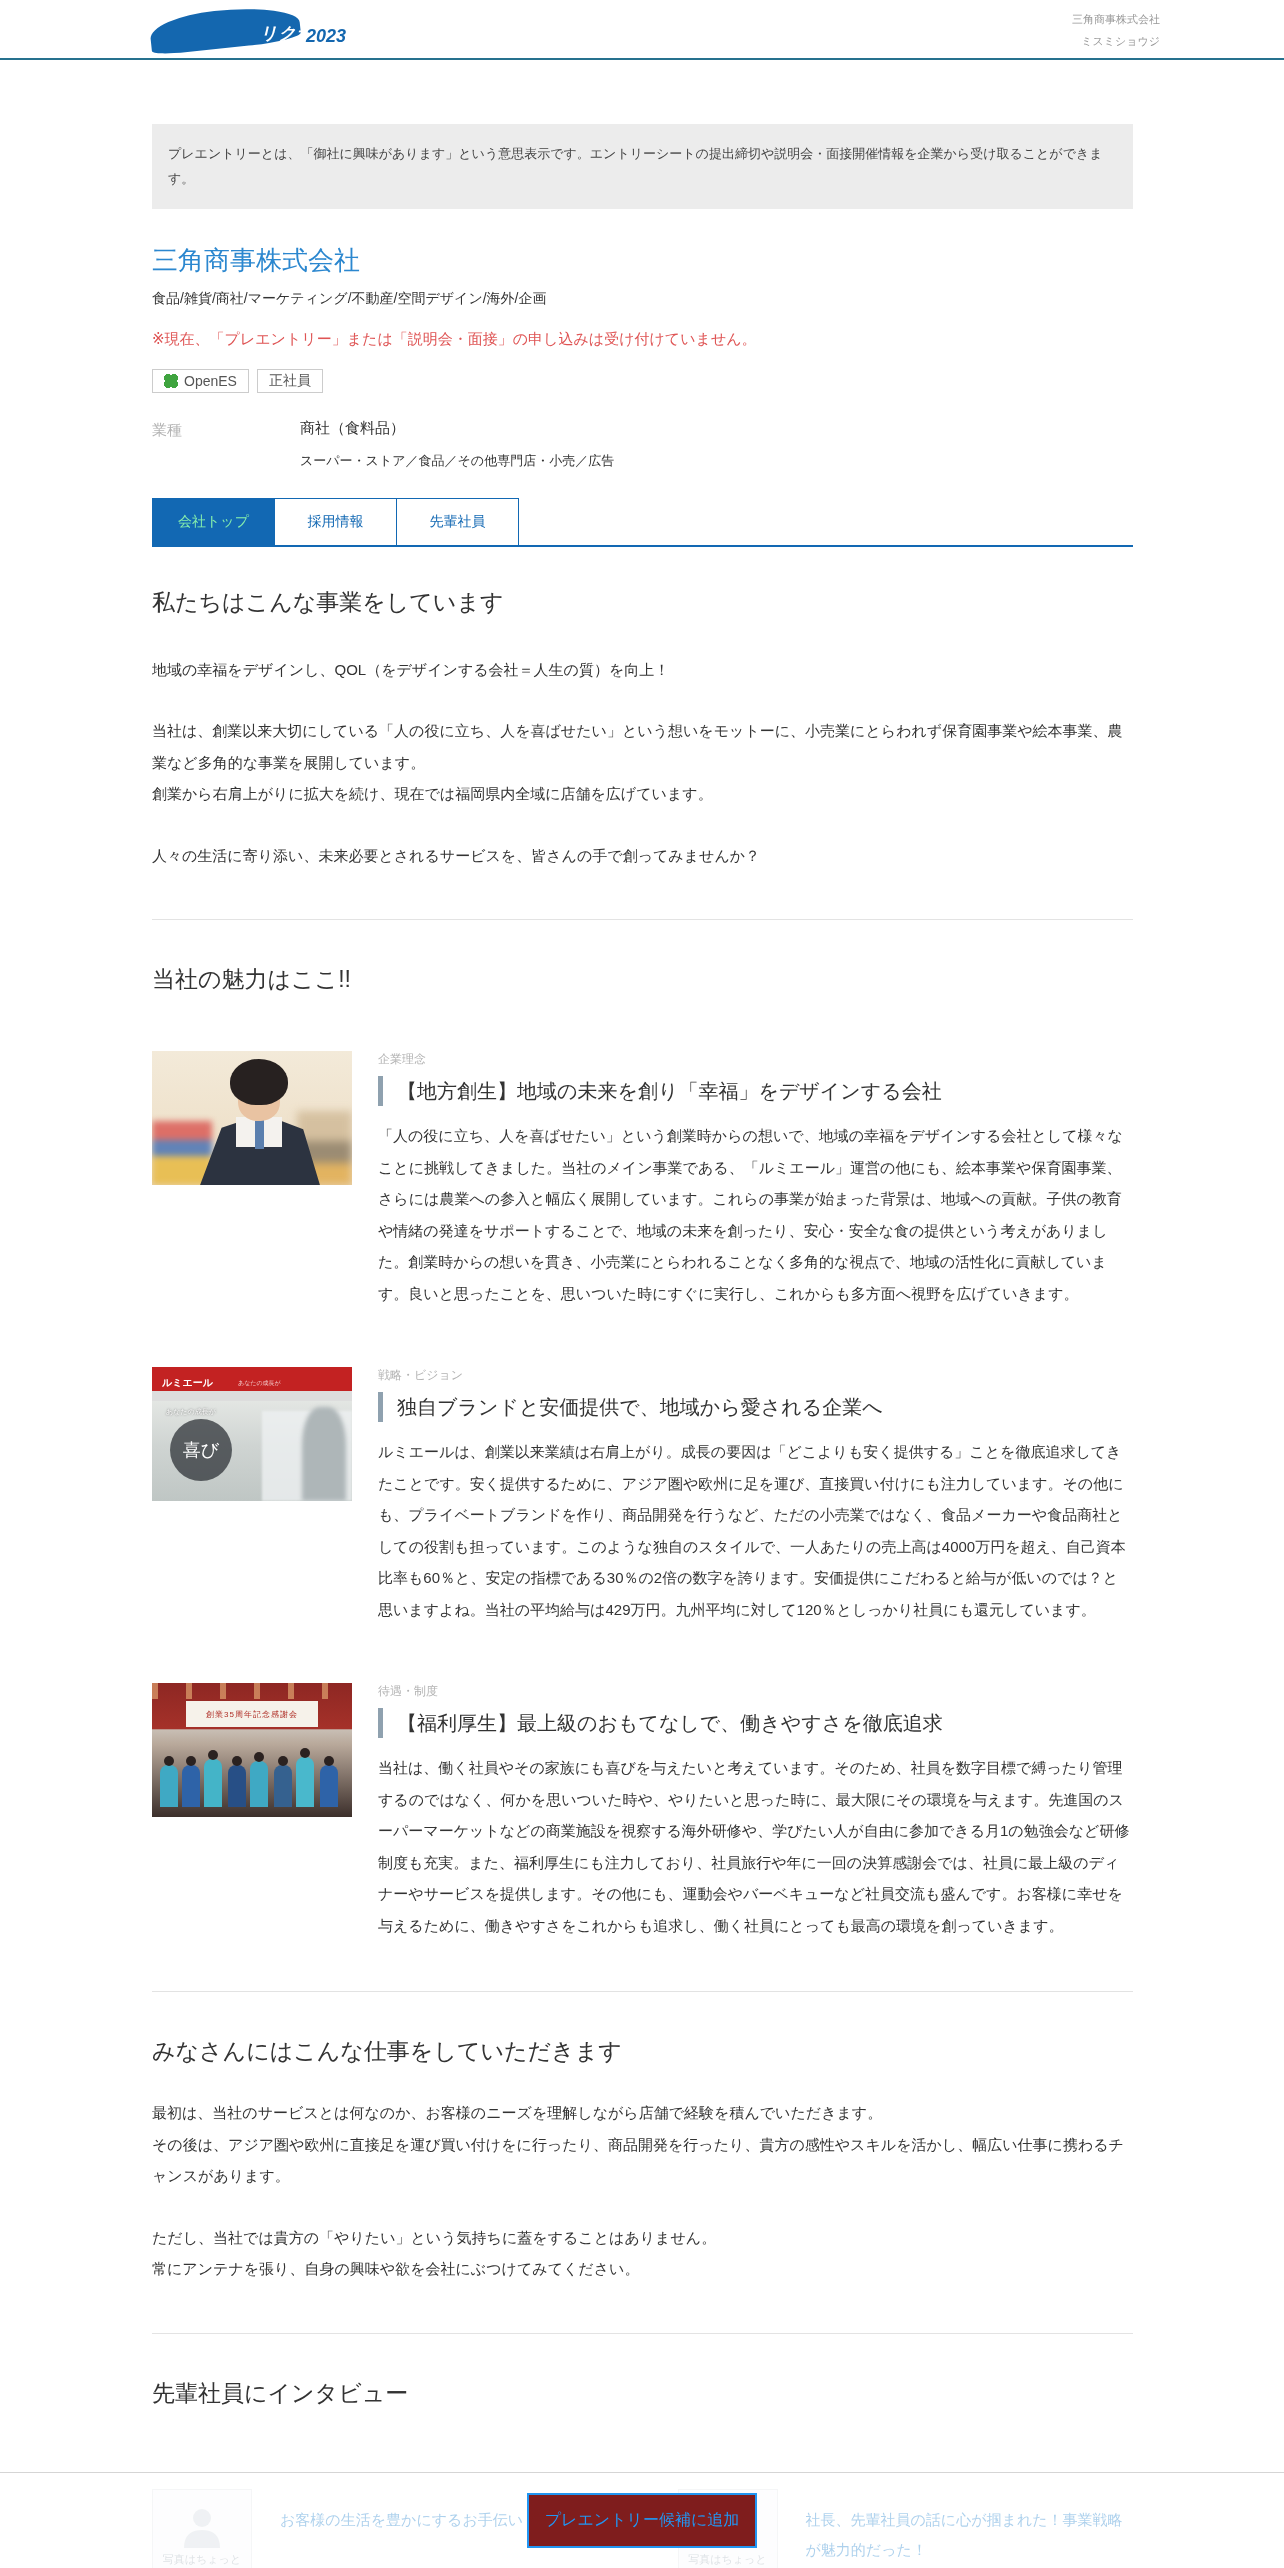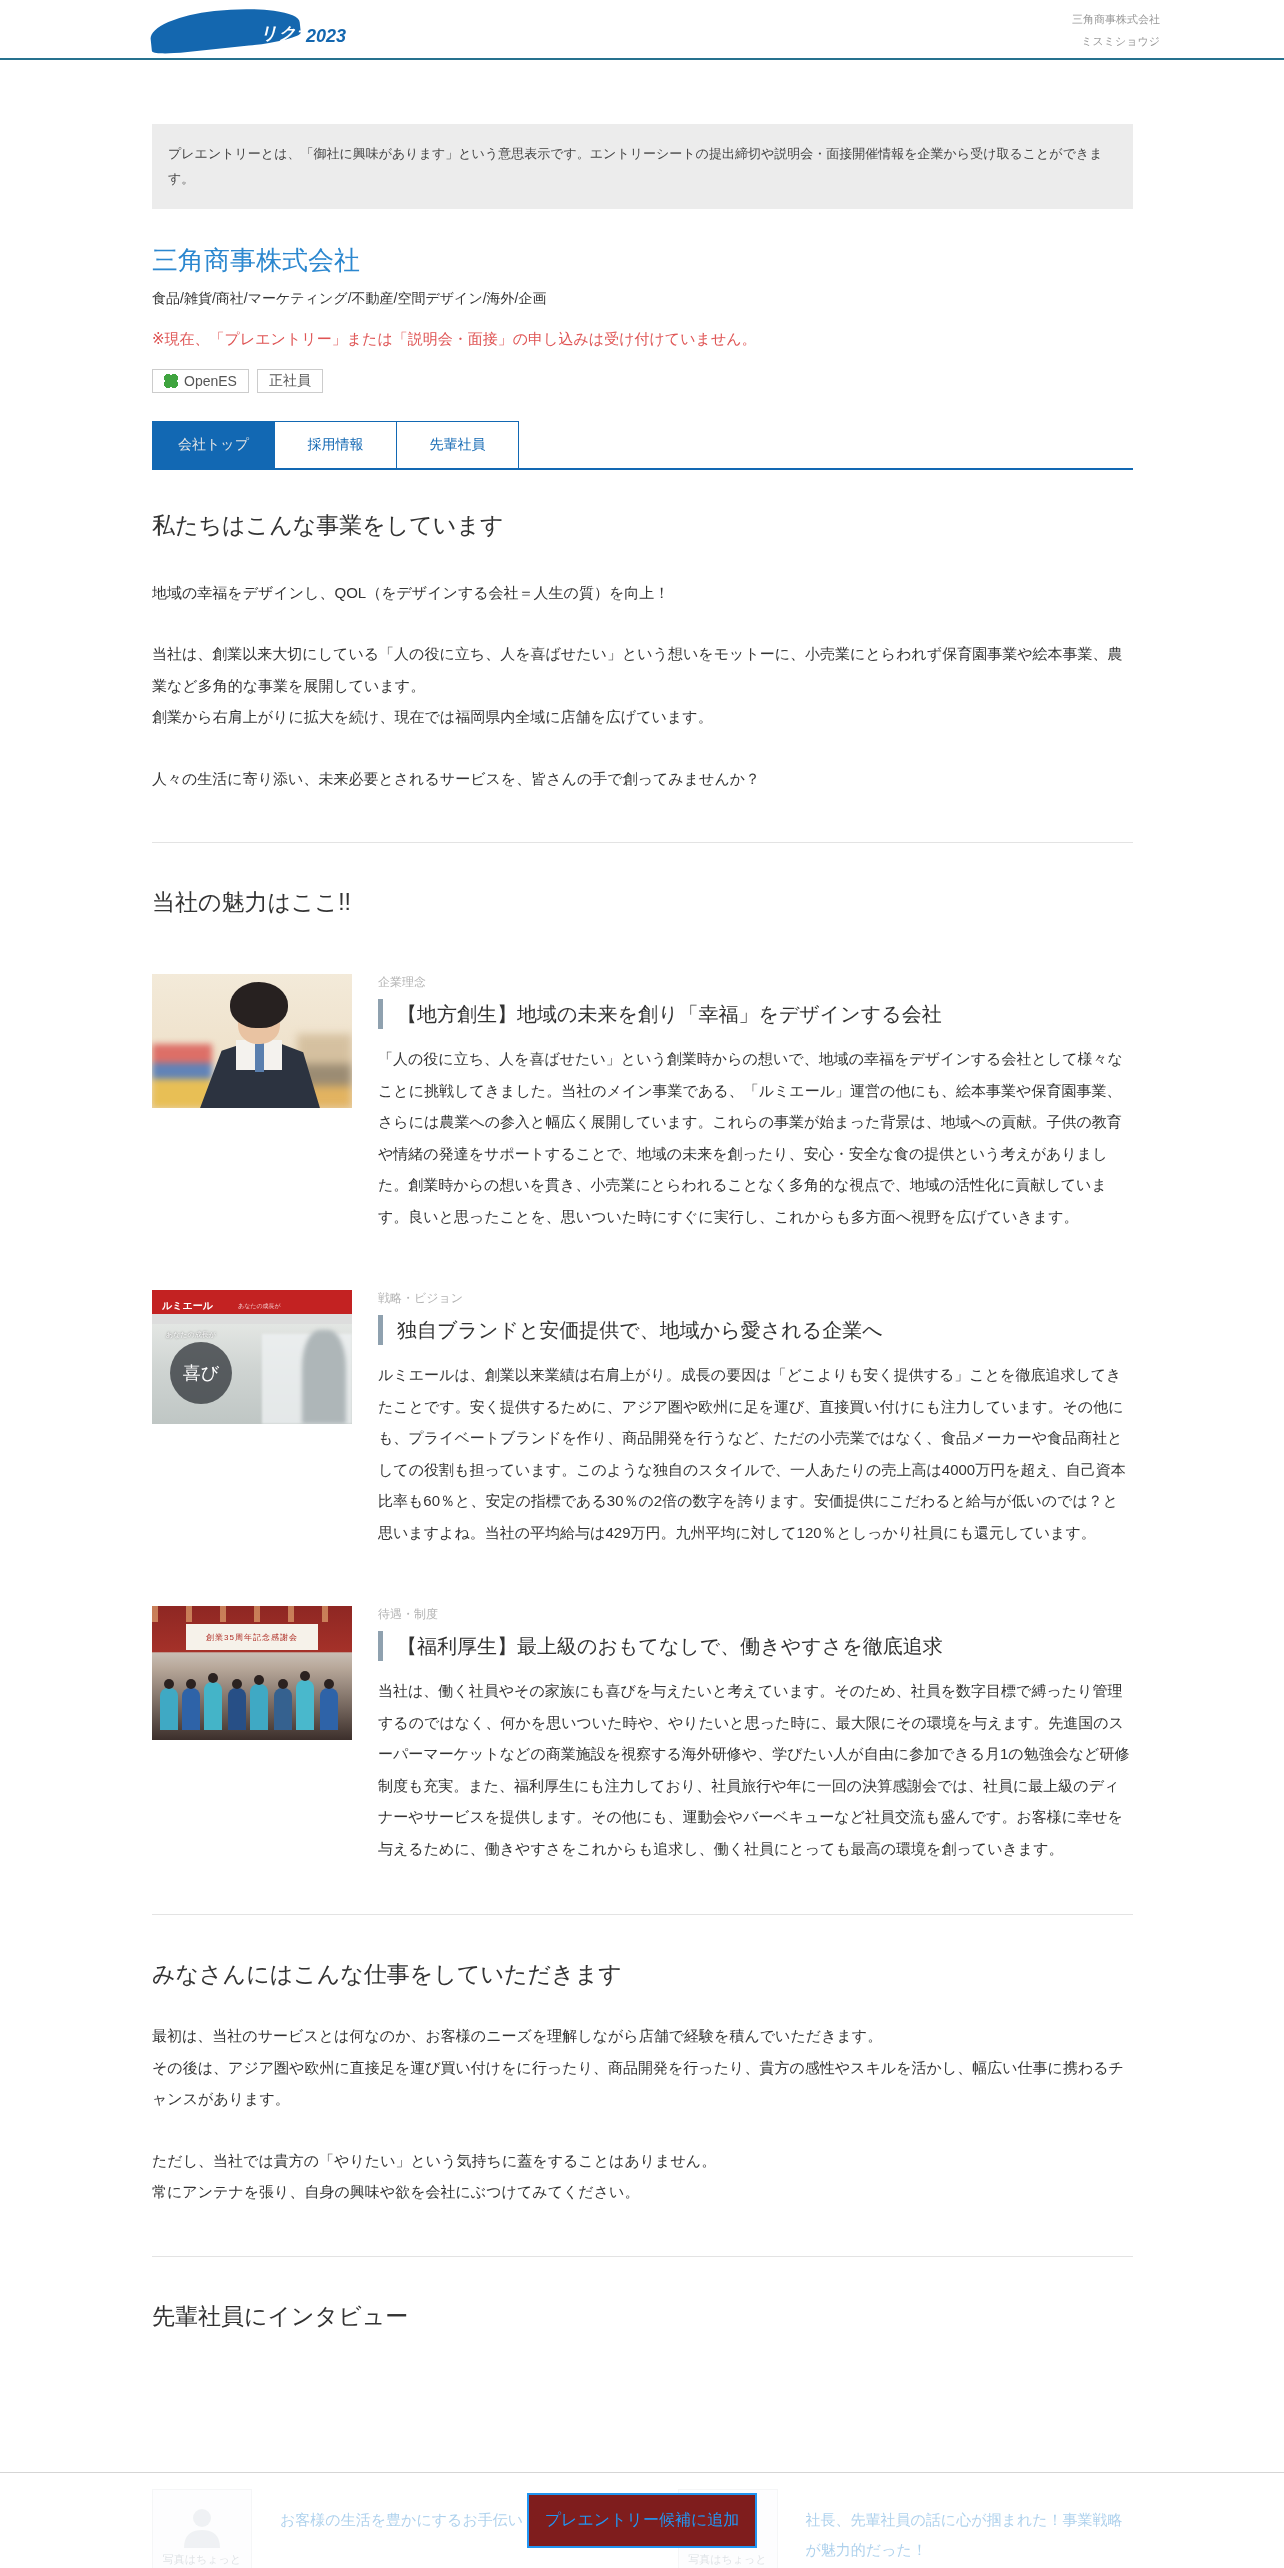--- a/index.html
+++ b/index.html
@@ -37,21 +37,21 @@
       radial-gradient(circle 4px at 10px 10px, #3fa43f 98%, transparent); }
   .detail-rows { margin-top:26px; }
   .detail-row { display:flex; margin-bottom:18px; }
   .detail-label { width:148px; font-size:15px; color:#b3b3b3; padding-top:2px; }
   .detail-value { font-size:15px; color:#333; }
   .detail-sub { margin-top:14px; font-size:13px; color:#333; }
   
   .tabs { margin-top:28px; display:flex; border-bottom:2px solid #1268b3; }
   .tab { width:123px; height:47px; display:flex; align-items:center; justify-content:center;
     font-size:14px; border:1px solid #1268b3; border-bottom:none; color:#1268b3; background:#fff; cursor:pointer; margin-right:-1px; }
-  .tab.active { background:#1268b3; color:#e5e5e5; border-color:#1268b3; }
+  .tab.active { background:#1268b3; color:#86efac; border-color:#1268b3; }
   
   .h2 { font-size:23px; font-weight:normal; color:#333; }
   .sec-business .h2 { margin-top:40px; }
   .lead { margin-top:36px; font-size:15px; line-height:2.1; }
   .para { margin-top:30px; font-size:15px; line-height:2.1; }
   .para + .para.tight { margin-top:0; }
   .divider { border:none; border-top:1px solid #e3e3e3; margin-top:48px; }
   .sec-appeal .h2 { margin-top:44px; }
   .appeal-item { display:flex; margin-top:56px; min-height:260px; }
   .appeal-photo { width:200px; height:134px; flex:0 0 200px; position:relative; overflow:hidden; background:#ddd; }
@@ -140,20 +140,27 @@
     <span class="badge">
       <span class="clover"></span>
       <span>OpenES</span>
     </span>
     <span class="badge">
       <span>正社員</span>
     </span>
   </div>
 
   <div class="detail-rows">
+    <div class="detail-row">
+      <div class="detail-label">業種</div>
+      <div>
+        <div class="detail-value">商社（食料品）</div>
+        <div class="detail-sub">スーパー・ストア／食品／その他専門店・小売／広告</div>
+      </div>
+    </div>
   </div>
 
   <div class="tabs">
     <div class="tab active">会社トップ</div>
     <div class="tab">採用情報</div>
     <div class="tab">先輩社員</div>
   </div>
 
   <div class="sec-business">
     <h2 class="h2">私たちはこんな事業をしています</h2>

